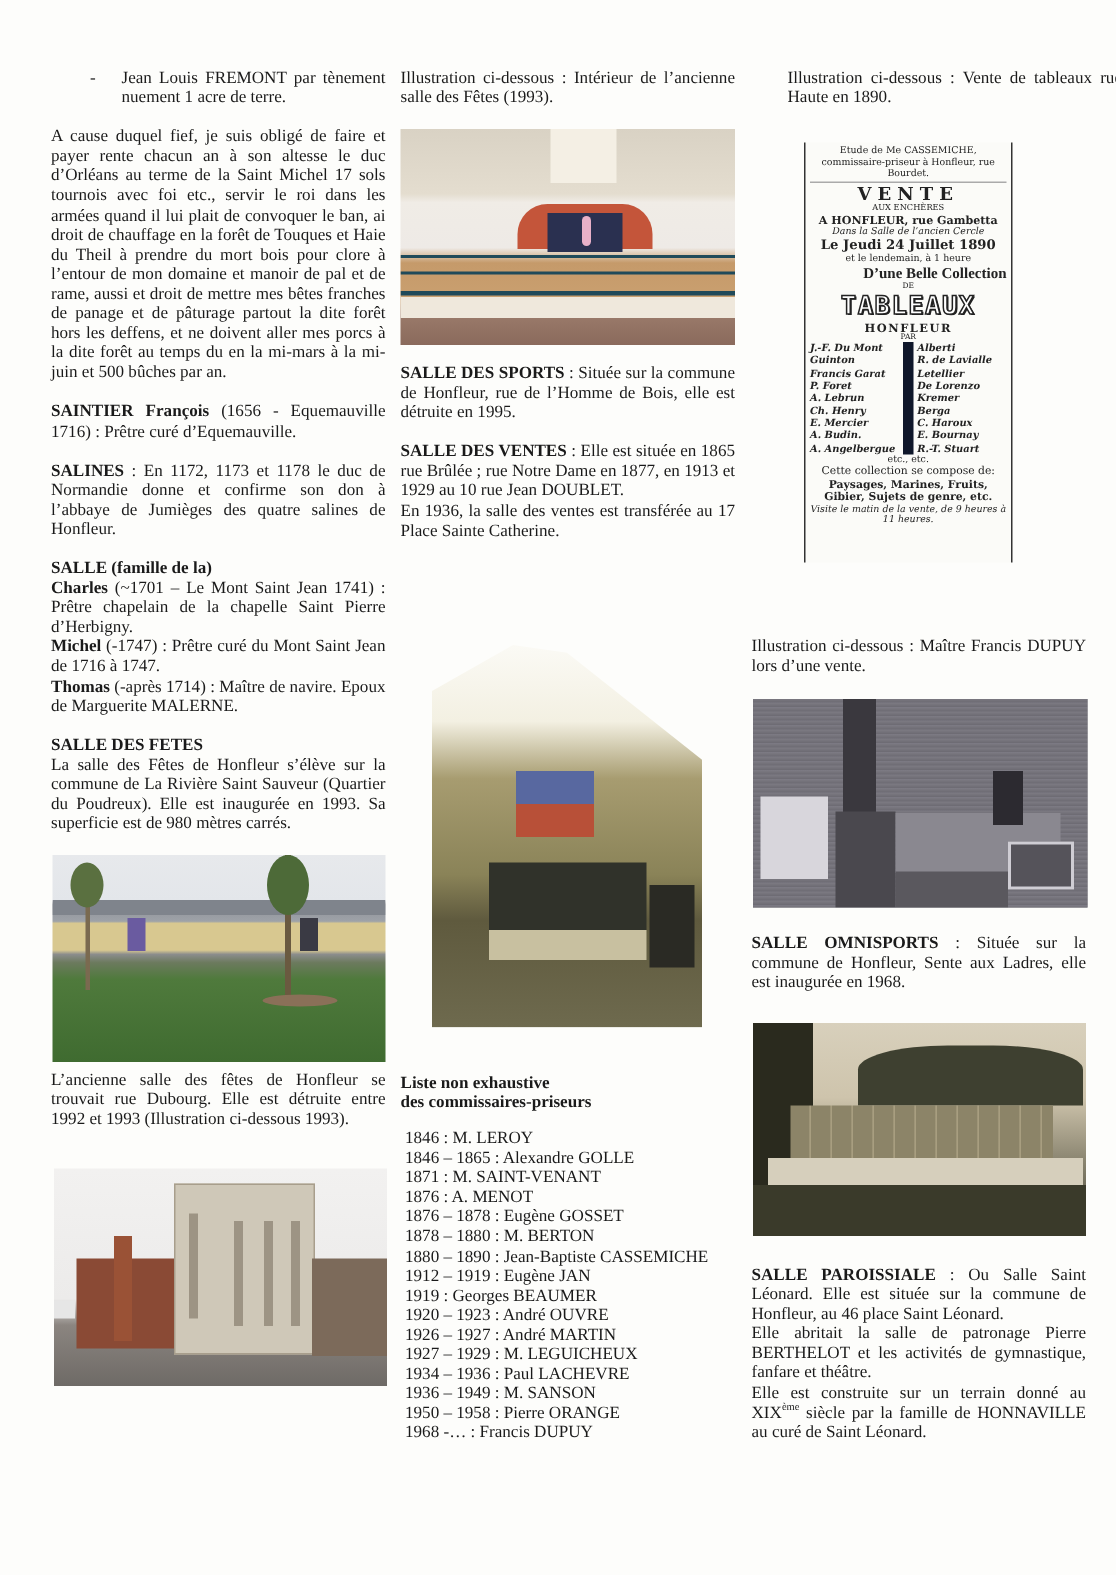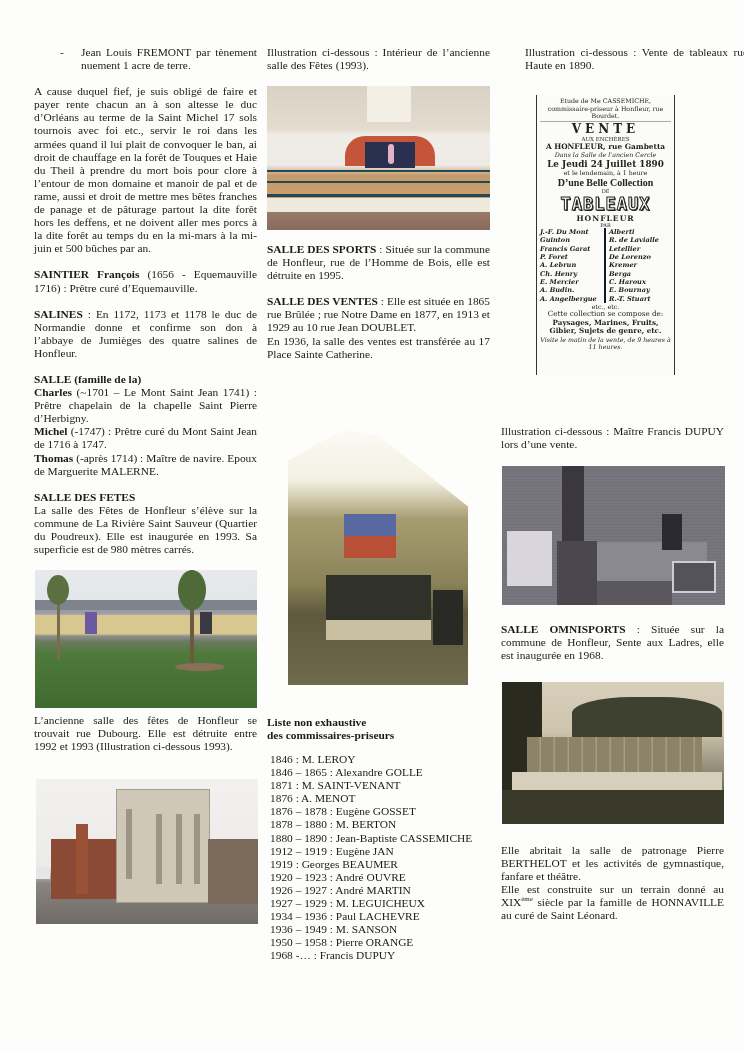--- a/index.html
+++ b/index.html
@@ -14,26 +14,26 @@
   .list { margin:0; padding:0; list-style:none; }
   .list li { margin:0; line-height:13.1px; }
   .center { }
   
   .poster { position:absolute; left:536px; top:95px; width:139px; height:280px; border-left:1.5px solid #333; border-right:1.5px solid #333; background:#fbfbf8;
             font-family:"DejaVu Serif", serif; color:#222; box-sizing:border-box; padding:2px 3px; }
   .poster .sm { font-size:6.3px; line-height:7.6px; text-align:center; }
   .poster .it { font-style:italic; }
   .poster .vente { font-size:12px; letter-spacing:4px; font-weight:bold; text-align:center; line-height:14px; }
   .poster .date { font-size:8.8px; font-weight:bold; text-align:center; line-height:10px; }
-  .poster .coll { font-size:10px; font-weight:bold; text-align:center; line-height:13px; font-family:"Liberation Serif", serif; }
+  .poster .coll { font-size:10px; font-weight:bold; text-align:right; line-height:13px; font-family:"Liberation Serif", serif; }
   .poster .tab { font-size:17px; font-weight:bold; letter-spacing:1px; text-align:center; line-height:20px; color:#fff; -webkit-text-stroke:1px #222; text-shadow:1px 1px 0 #222; font-family:"DejaVu Sans Mono", monospace; }
   .poster .mod { font-size:7.6px; letter-spacing:1px; text-align:center; font-weight:bold; line-height:9px; }
   .poster .names { display:flex; font-size:6.6px; line-height:8.3px; font-style:italic; font-weight:bold; }
   .poster .names > div { flex:1; }
-  .poster .names > div:first-child { border-right:2px solid #0f172a; padding-right:2px; }
+  .poster .names > div:first-child { border-right:7px solid #0f172a; padding-right:2px; }
   .poster .names > div:last-child { padding-left:3px; }
   .poster .comp { font-size:7.2px; line-height:8.4px; text-align:center; font-weight:bold; }
 </style>
 </head>
 <body>
 
 <div class="col" style="left:34px; top:46px; width:223px;">
   <div style="position:relative; padding-left:47px; margin-bottom:13px;">
     <span style="position:absolute; left:26px; top:0;">-</span>
     <p class="j">Jean Louis FREMONT par tènement nuement 1 acre de terre.</p>
@@ -194,15 +194,16 @@
 
 <div class="photo" style="left:502px; top:682px; width:222px; height:142px; background:linear-gradient(to bottom,#d8d0bc 0%,#cec4ac 35%,#3a3a2a 100%);">
   <div style="position:absolute; left:0; top:0; width:40px; height:142px; background:#2a2a1e;"></div>
   <div style="position:absolute; left:70px; top:15px; width:150px; height:40px; background:#3e4030; border-radius:40% 40% 0 0;"></div>
   <div style="position:absolute; left:25px; top:55px; width:175px; height:35px; background:repeating-linear-gradient(to right,#8c8468 0px,#8c8468 12px,#a89e80 13px,#a89e80 14px);"></div>
   <div style="position:absolute; left:10px; top:90px; width:210px; height:20px; background:#d6cfbc;"></div>
   <div style="position:absolute; left:0; top:108px; width:222px; height:34px; background:#3a3a2a;"></div>
 </div>
 
 <div class="col" style="left:501px; top:844px; width:223px;">
+  <p class="j"><span class="b">SALLE PAROISSIALE</span><span> : Ou Salle Saint Léonard. Elle est située sur la commune de Honfleur, au 46 place Saint Léonard.</span></p>
   <p class="j">Elle abritait la salle de patronage Pierre BERTHELOT et les activités de gymnastique, fanfare et théâtre.</p>
   <p class="j"><span>Elle est construite sur un terrain donné au XIX</span><sup>ème</sup><span> siècle par la famille de HONNAVILLE au curé de Saint Léonard.</span></p>
 </div>
 
 </body></html>

